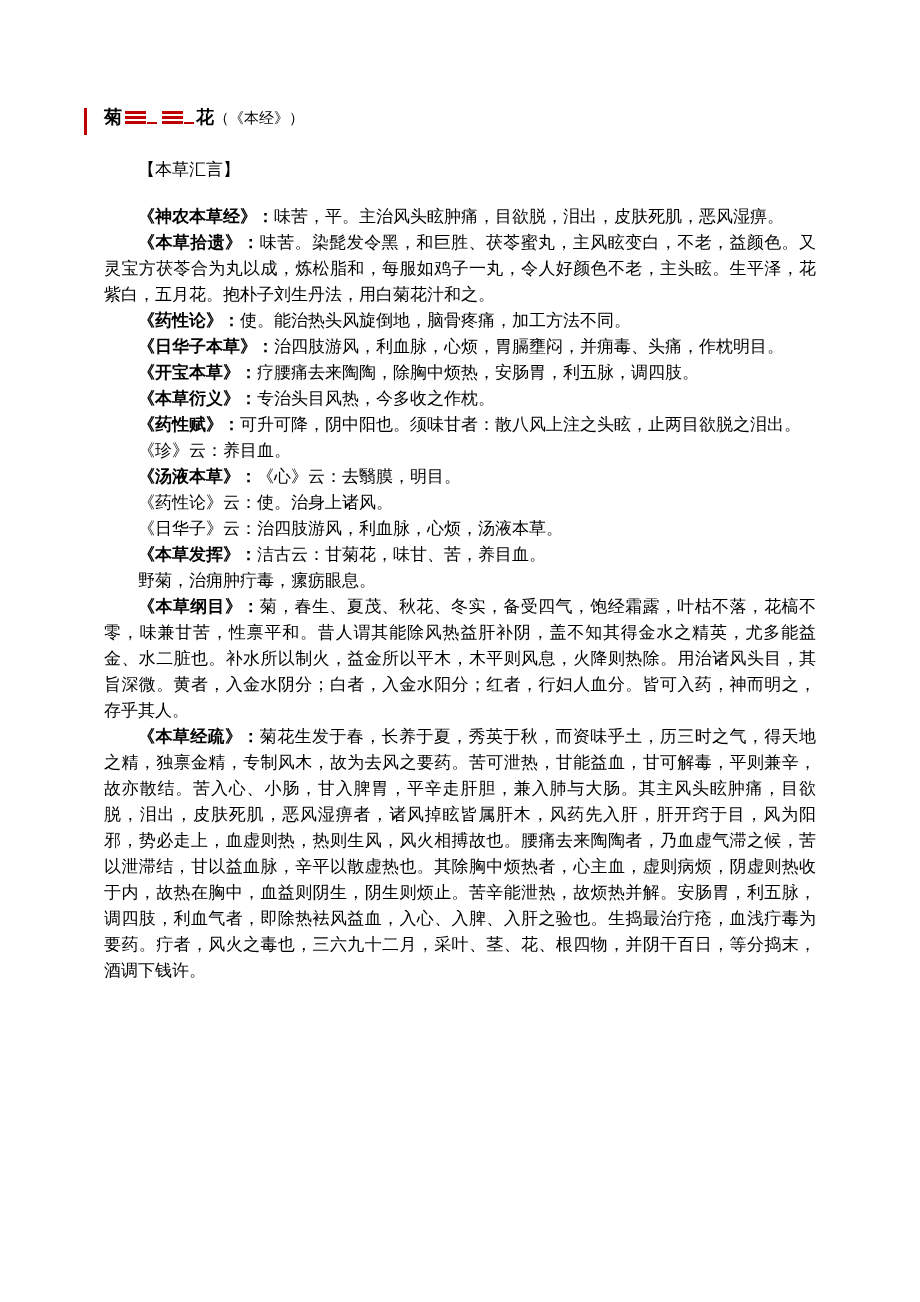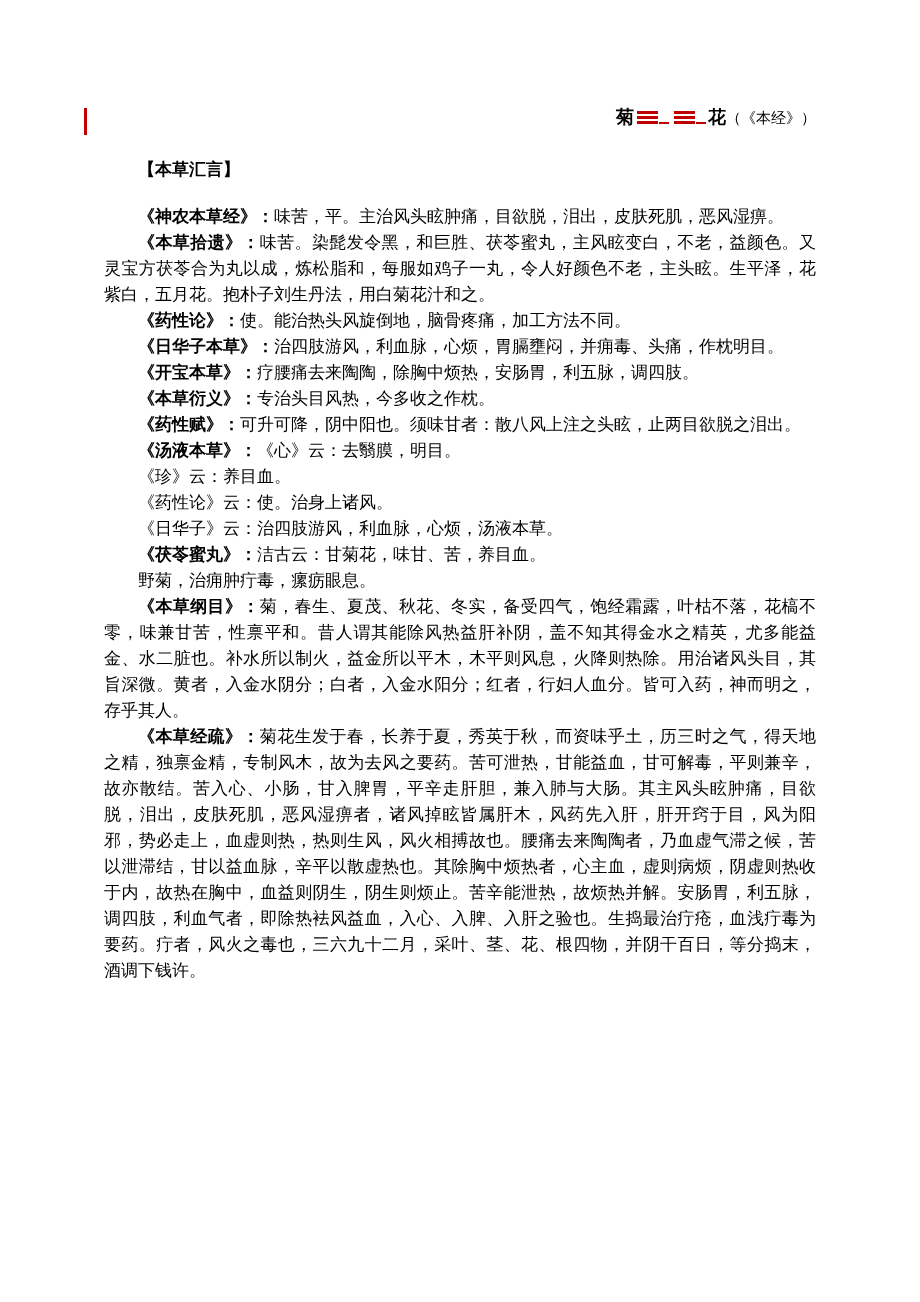--- a/index.html
+++ b/index.html
@@ -10,21 +10,21 @@
     font-family: "Liberation Serif", "DejaVu Serif", serif;
     color: #000000;
   }
   .page {
     box-sizing: border-box;
     width: 920px;
     min-height: 1302px;
     padding: 104px 104px 80px 104px;
   }
   .doc-title {
-    text-align: right;
+    text-align: left;
     font-size: 18px;
     font-weight: bold;
     line-height: 26px;
     margin: 0 0 26px 0;
   }
   .doc-title .source {
     font-weight: normal;
     font-size: 15px;
   }
   .redacted-box {
@@ -53,21 +53,21 @@
   }
   .para {
     margin: 0;
     font-size: 17px;
     line-height: 26px;
     text-align: justify;
     text-indent: 2em;
   }
   .section-header {
     margin: 17px 0 21px 0;
-    font-weight: bold;
+    font-weight: normal;
   }
   .entry-title { font-weight: bold; margin-top: 16px; }
 </style>
 </head>
 <body>
 
 <div class="revision-bar"></div>
 
 <div class="page">
   <h1 class="doc-title"><span>菊</span><span class="redacted-box"></span><span class="red-underscore"></span><span class="redacted-box"></span><span class="red-underscore"></span><span>花</span><span class="source">（《本经》）</span></h1>
@@ -84,30 +84,30 @@
   <p class="para"><strong class="entry-title">《药性论》：</strong><span class="entry-text">使。能治热头风旋倒地，脑骨疼痛，加工方法不同。</span></p>
 
   <p class="para"><strong class="entry-title">《日华子本草》：</strong><span class="entry-text">治四肢游风，利血脉，心烦，胃膈壅闷，并痈毒、头痛，作枕明目。</span></p>
 
   <p class="para"><strong class="entry-title">《开宝本草》：</strong><span class="entry-text">疗腰痛去来陶陶，除胸中烦热，安肠胃，利五脉，调四肢。</span></p>
 
   <p class="para"><strong class="entry-title">《本草衍义》：</strong><span class="entry-text">专治头目风热，今多收之作枕。</span></p>
 
   <p class="para"><strong class="entry-title">《药性赋》：</strong><span class="entry-text">可升可降，阴中阳也。须味甘者：散八风上注之头眩，止两目欲脱之泪出。</span></p>
 
+  <p class="para"><strong class="entry-title"></strong><span class="entry-text">《珍》云：养目血。</span></p>
+
   <p class="para"><strong class="entry-title">《汤液本草》：</strong><span class="entry-text">《心》云：去翳膜，明目。</span></p>
-
-  <p class="para"><strong class="entry-title"></strong><span class="entry-text">《珍》云：养目血。</span></p>
 
   <p class="para"><strong class="entry-title"></strong><span class="entry-text">《药性论》云：使。治身上诸风。</span></p>
 
   <p class="para"><strong class="entry-title"></strong><span class="entry-text">《日华子》云：治四肢游风，利血脉，心烦，汤液本草。</span></p>
 
 
-  <p class="para"><strong class="entry-title">《茯苓蜜丸》：</strong><span class="entry-text">洁古云：甘菊花，味甘、苦，养目血。</span></p>
+  <p class="para"><strong class="entry-title">《本草发挥》：</strong><span class="entry-text">洁古云：甘菊花，味甘、苦，养目血。</span></p>
 
   <p class="para"><strong class="entry-title"></strong><span class="entry-text">野菊，治痈肿疔毒，瘰疬眼息。</span></p>
 
   <p class="para"><strong class="entry-title">《本草纲目》：</strong><span class="entry-text">菊，春生、夏茂、秋花、冬实，备受四气，饱经霜露，叶枯不落，花槁不零，味兼甘苦，性禀平和。昔人谓其能除风热益肝补阴，盖不知其得金水之精英，尤多能益金、水二脏也。补水所以制火，益金所以平木，木平则风息，火降则热除。用治诸风头目，其旨深微。黄者，入金水阴分；白者，入金水阳分；红者，行妇人血分。皆可入药，神而明之，存乎其人。</span></p>
 
   <p class="para"><strong class="entry-title">《本草经疏》：</strong><span class="entry-text">菊花生发于春，长养于夏，秀英于秋，而资味乎土，历三时之气，得天地之精，独禀金精，专制风木，故为去风之要药。苦可泄热，甘能益血，甘可解毒，平则兼辛，故亦散结。苦入心、小肠，甘入脾胃，平辛走肝胆，兼入肺与大肠。其主风头眩肿痛，目欲脱，泪出，皮肤死肌，恶风湿痹者，诸风掉眩皆属肝木，风药先入肝，肝开窍于目，风为阳邪，势必走上，血虚则热，热则生风，风火相搏故也。腰痛去来陶陶者，乃血虚气滞之候，苦以泄滞结，甘以益血脉，辛平以散虚热也。其除胸中烦热者，心主血，虚则病烦，阴虚则热收于内，故热在胸中，血益则阴生，阴生则烦止。苦辛能泄热，故烦热并解。安肠胃，利五脉，调四肢，利血气者，即除热袪风益血，入心、入脾、入肝之验也。生捣最治疔疮，血浅疔毒为要药。疔者，风火之毒也，三六九十二月，采叶、茎、花、根四物，并阴干百日，等分捣末，酒调下钱许。</span></p>
 </div>
 </div>
 
 </body></html>

